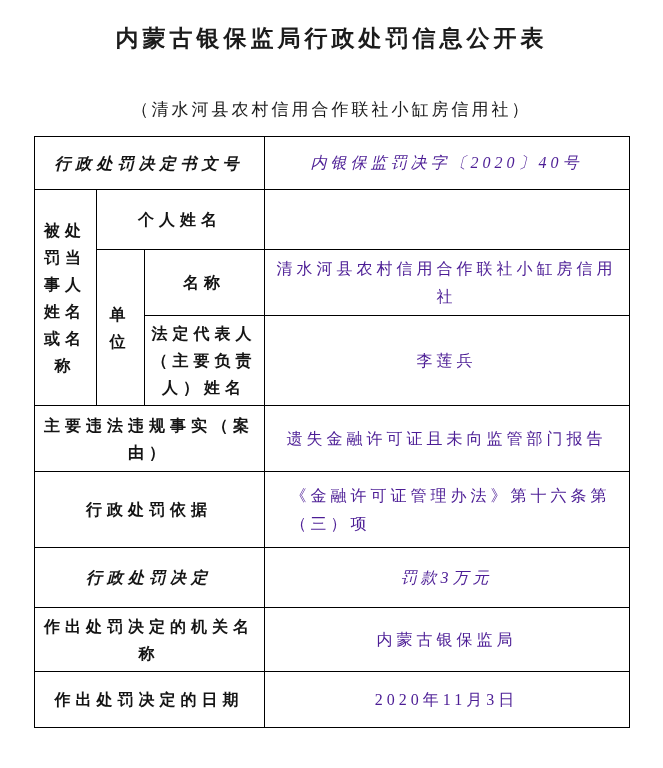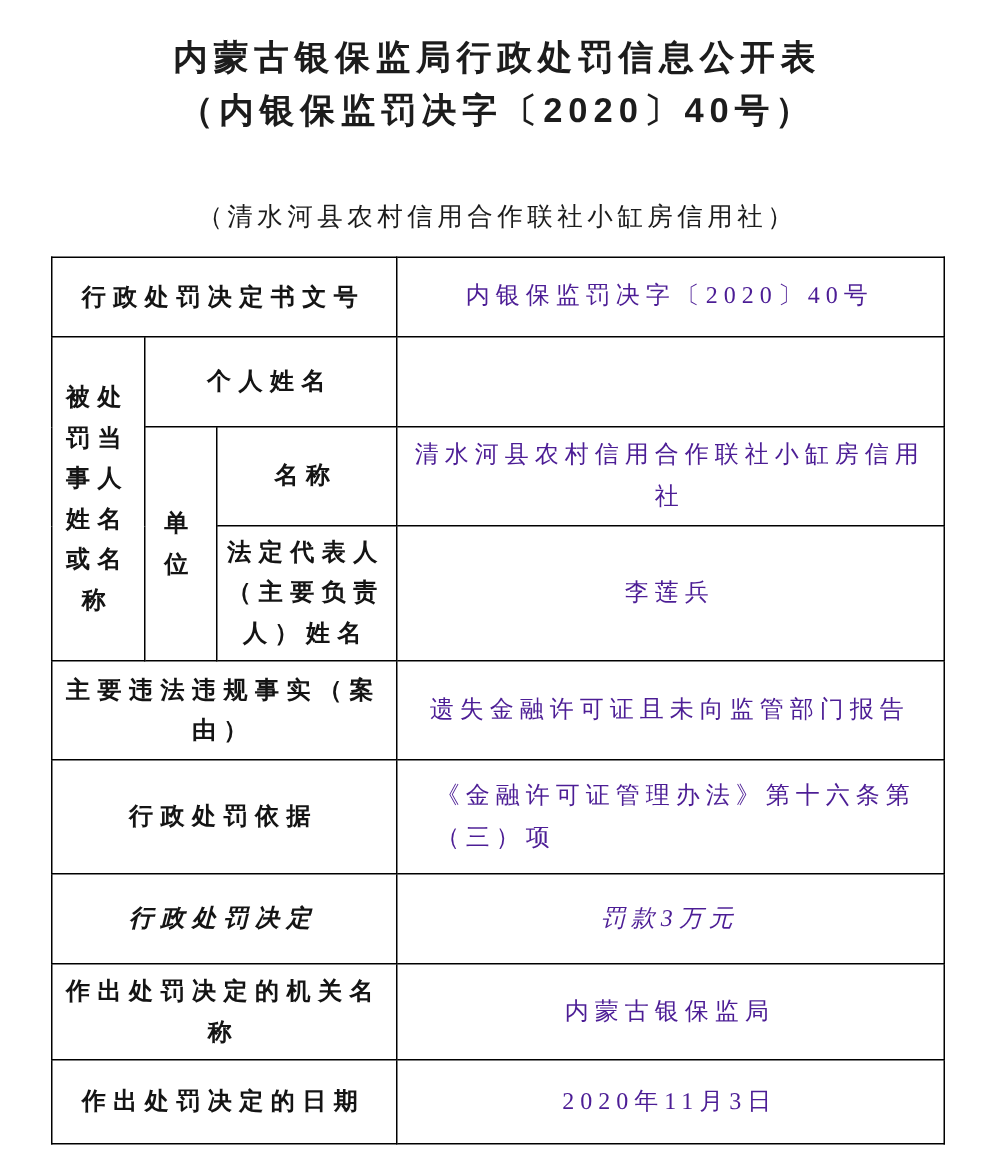--- a/index.html
+++ b/index.html
@@ -72,34 +72,33 @@
     text-align: left;
     padding-left: 26px;
   }
 </style>
 </head>
 <body>
 
 <div class="doc">
 
   <div class="title-line">内蒙古银保监局行政处罚信息公开表</div>
-  <div class="title-line">（内银保监罚决字〔2020〕40号）</div>
 
   <div class="subtitle">（清水河县农村信用合作联社小缸房信用社）</div>
 
   <table class="penalty">
     <colgroup>
       <col style="width:62px">
       <col style="width:48px">
       <col style="width:120px">
       <col style="width:365px">
     </colgroup>
 
     <tbody>
-        <tr style="height:53px;">
+        <tr style="height:53px;font-style:italic;">
       <td class="lbl" colspan="3">行政处罚决定书文号</td>
       <td class="val">内银保监罚决字〔2020〕40号</td>
     </tr>
 
     <tr style="height:60px;">
       <td class="lbl lbl-narrow" rowspan="3">被处罚当事人姓名或名称</td>
       <td class="lbl" colspan="2">个人姓名</td>
       <td class="val"></td>
     </tr>
 

